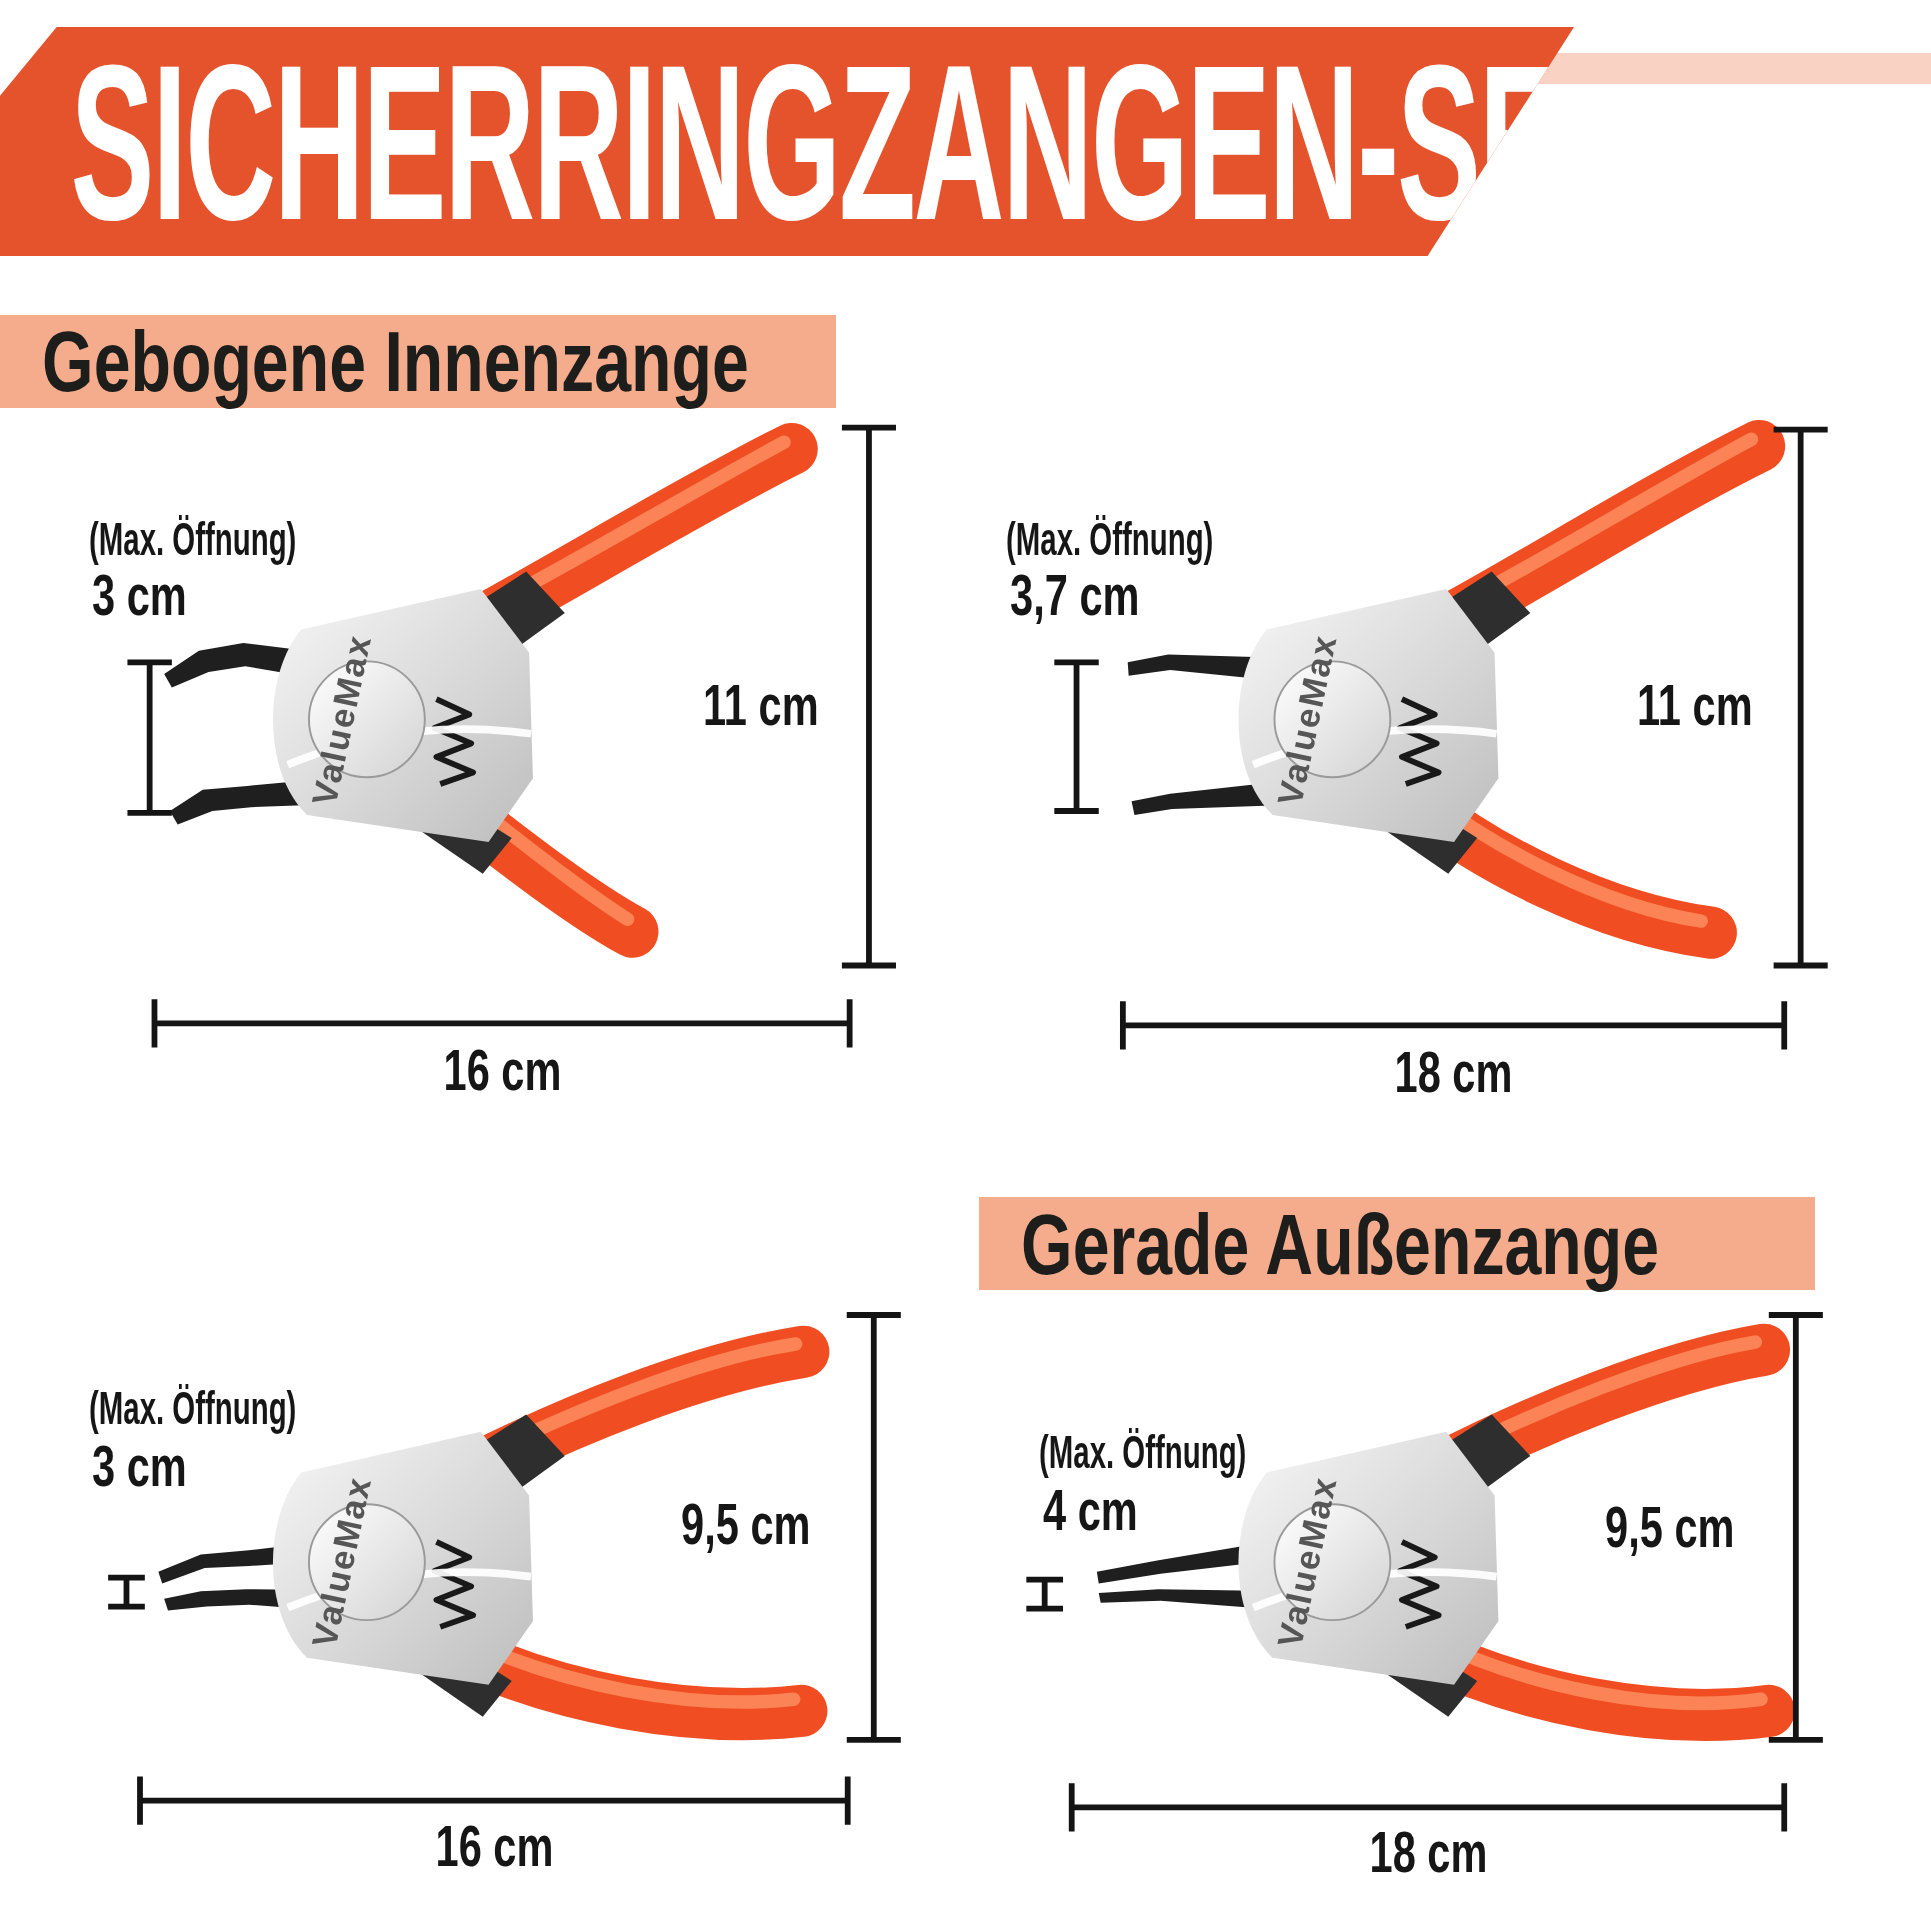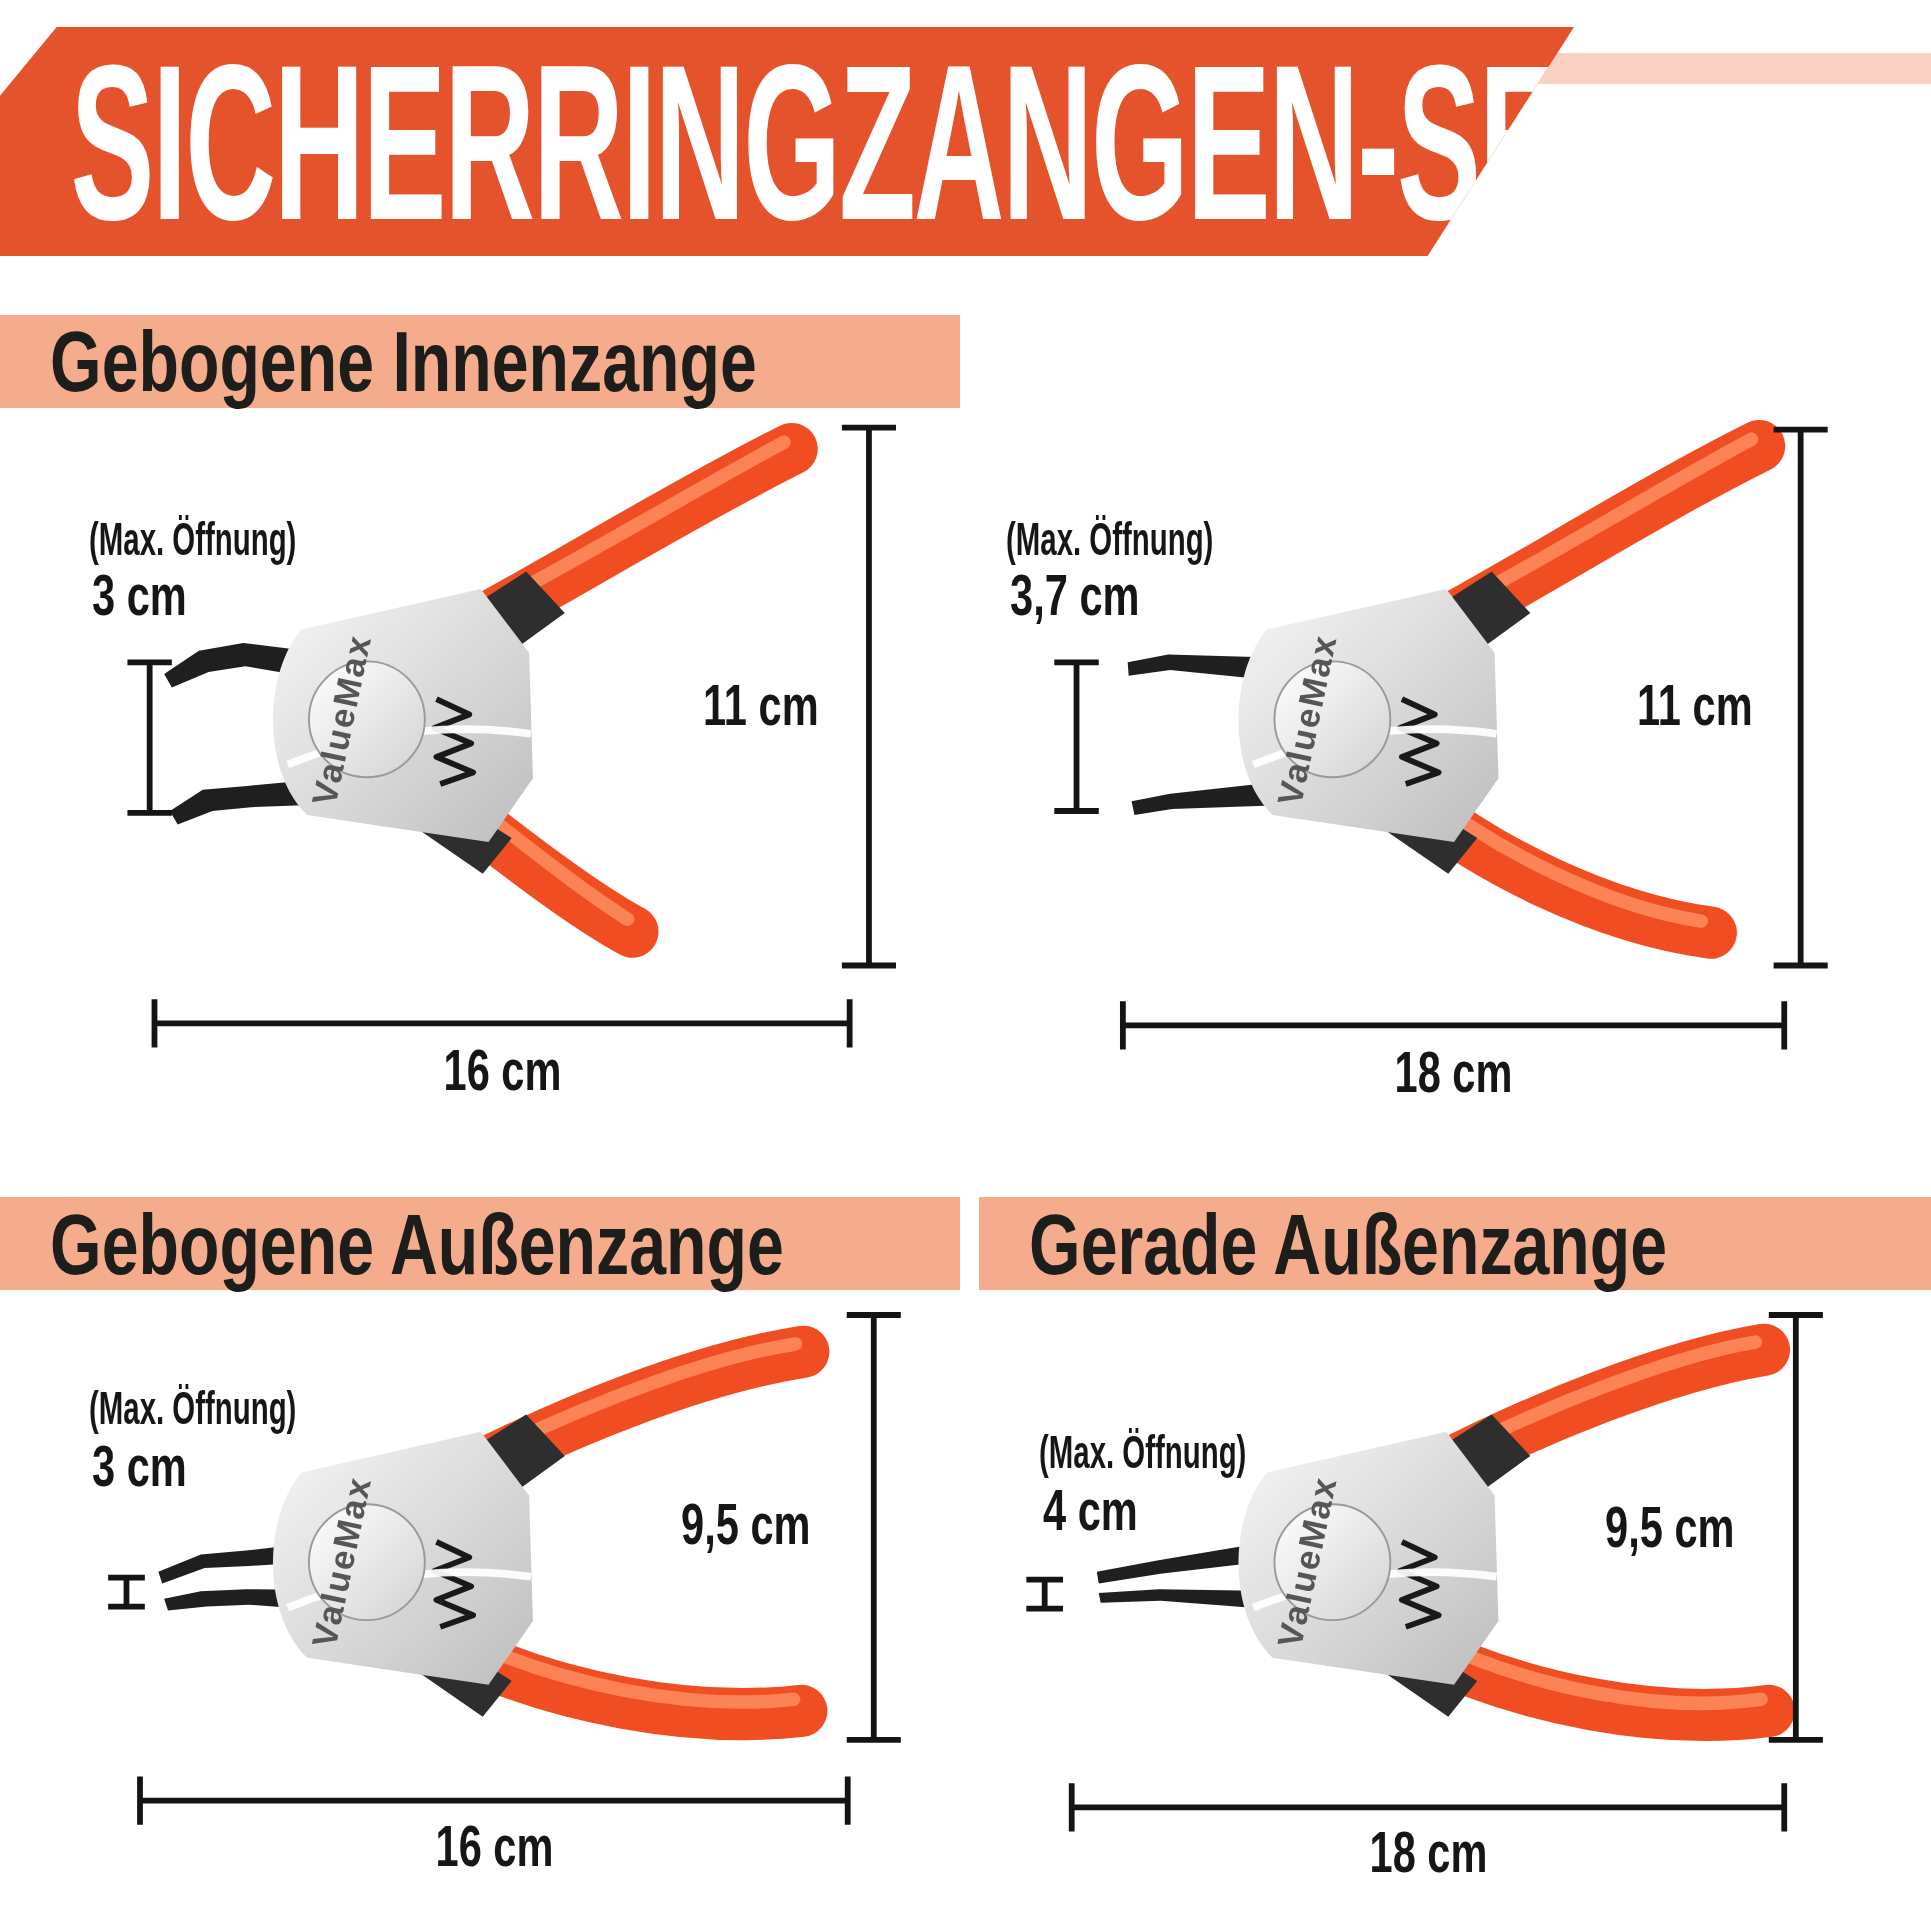--- a/index.html
+++ b/index.html
@@ -11,22 +11,22 @@
   .pale-stripe{position:absolute;left:1506px;top:53px;width:425px;height:31px;
     background:var(--stripe-pale,#f9d2c3);z-index:1;}
   .banner{position:absolute;left:0;top:27px;width:1574px;height:229px;z-index:2;
     background:var(--banner-orange,#e5532c);
     clip-path:polygon(3.6% 0,100% 0,90.7% 100%,0 100%,0 30%);
     display:flex;align-items:center;}
   .banner-title{white-space:nowrap;font-size:170px;font-weight:900;color:#fff;
     letter-spacing:-2.9px;transform:scale(0.74,1.30);transform-origin:56px 50%;
     margin-left:56px;line-height:1;}
   
-  .qheader{position:absolute;width:952px;height:93px;background:var(--strip-salmon,#f5ac8d);
-    display:flex;align-items:center;z-index:2;padding-left:8px;}
+  .qheader{position:absolute;width:836px;height:93px;background:var(--strip-salmon,#f5ac8d);
+    display:flex;align-items:center;z-index:2;}
   .qheader span{font-size:72px;font-weight:800;color:#1d1d1b;white-space:nowrap;
     transform:scale(0.92,1.18);transform-origin:39px 50%;margin-left:39px;line-height:1;}
   #hdr-tl{left:0;top:315px;} #hdr-tr{left:979px;top:315px;}
   #hdr-bl{left:0;top:1197px;} #hdr-br{left:979px;top:1197px;}
   
   #art{position:absolute;left:0;top:0;z-index:3;}
   .handle-main{stroke:var(--handle-orange,#f04e22);stroke-width:54;fill:none;stroke-linecap:round;}
   .handle-hi{stroke:var(--handle-highlight,#ff9567);stroke-width:14;fill:none;stroke-linecap:round;opacity:.75;}
   .jaw{fill:var(--jaw-black,#1f1f1f);}
   .collar{fill:#2e2e2e;}
@@ -47,23 +47,20 @@
 <div id="stage">
 
   <div class="pale-stripe"></div>
 
   <div class="banner">
     <div class="banner-title">SICHERRINGZANGEN-SET</div>
   </div>
 
   <div class="qheader" id="hdr-tl">
     <span>Gebogene Innenzange</span>
-  </div>
-  <div class="qheader" id="hdr-bl">
-    <span>Gebogene Außenzange</span>
   </div>
   <div class="qheader" id="hdr-br">
     <span>Gerade Außenzange</span>
   </div>
 
   <svg id="art" width="1931" height="1931" viewBox="0 0 2000 2000">
     <defs>
       <linearGradient id="gSteel" x1="0" y1="0" x2="1" y2="1">
         <stop offset="0" stop-color="#f7f7f7"></stop>
         <stop offset="0.55" stop-color="#d8d8d8"></stop>

